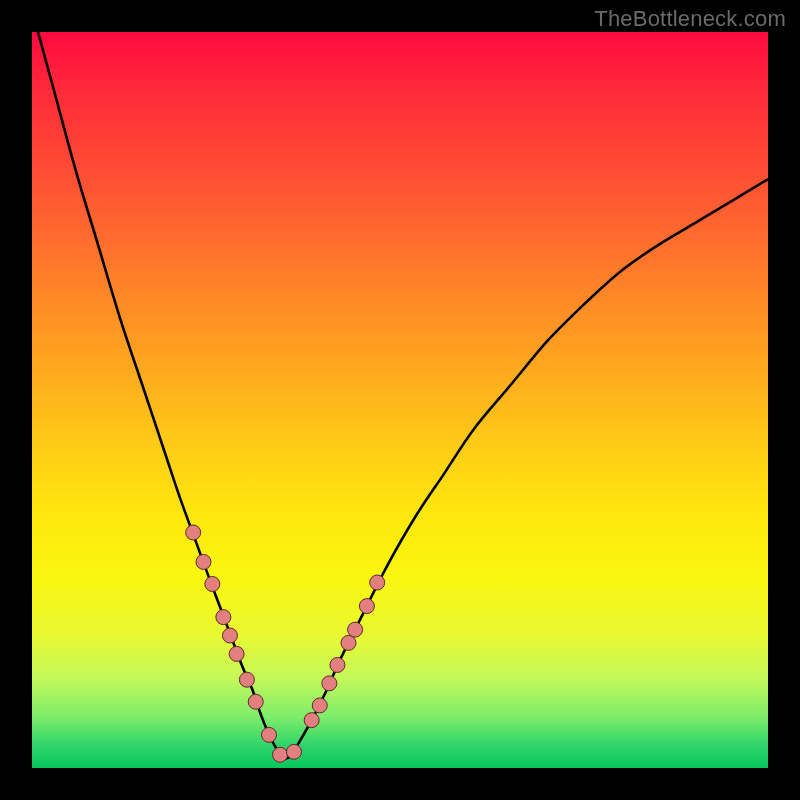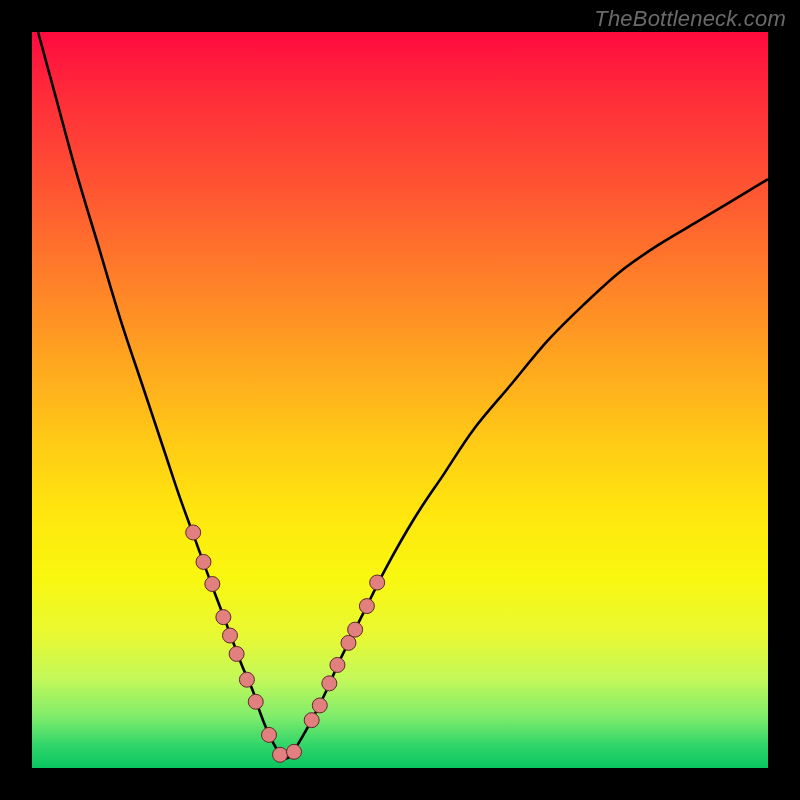--- a/index.html
+++ b/index.html
@@ -11,21 +11,20 @@
     background: #000;
     font-family: Arial, Helvetica, sans-serif;
   }
   .frame {
     position: absolute;
     top: 0;
     left: 0;
     width: 800px;
     height: 584px;
     background: #000;
-    font-style: italic;
   }
   .plot {
     position: absolute;
     top: 32px;
     left: 32px;
     width: 736px;
     height: 736px;
     
     background: linear-gradient(
       to bottom,

